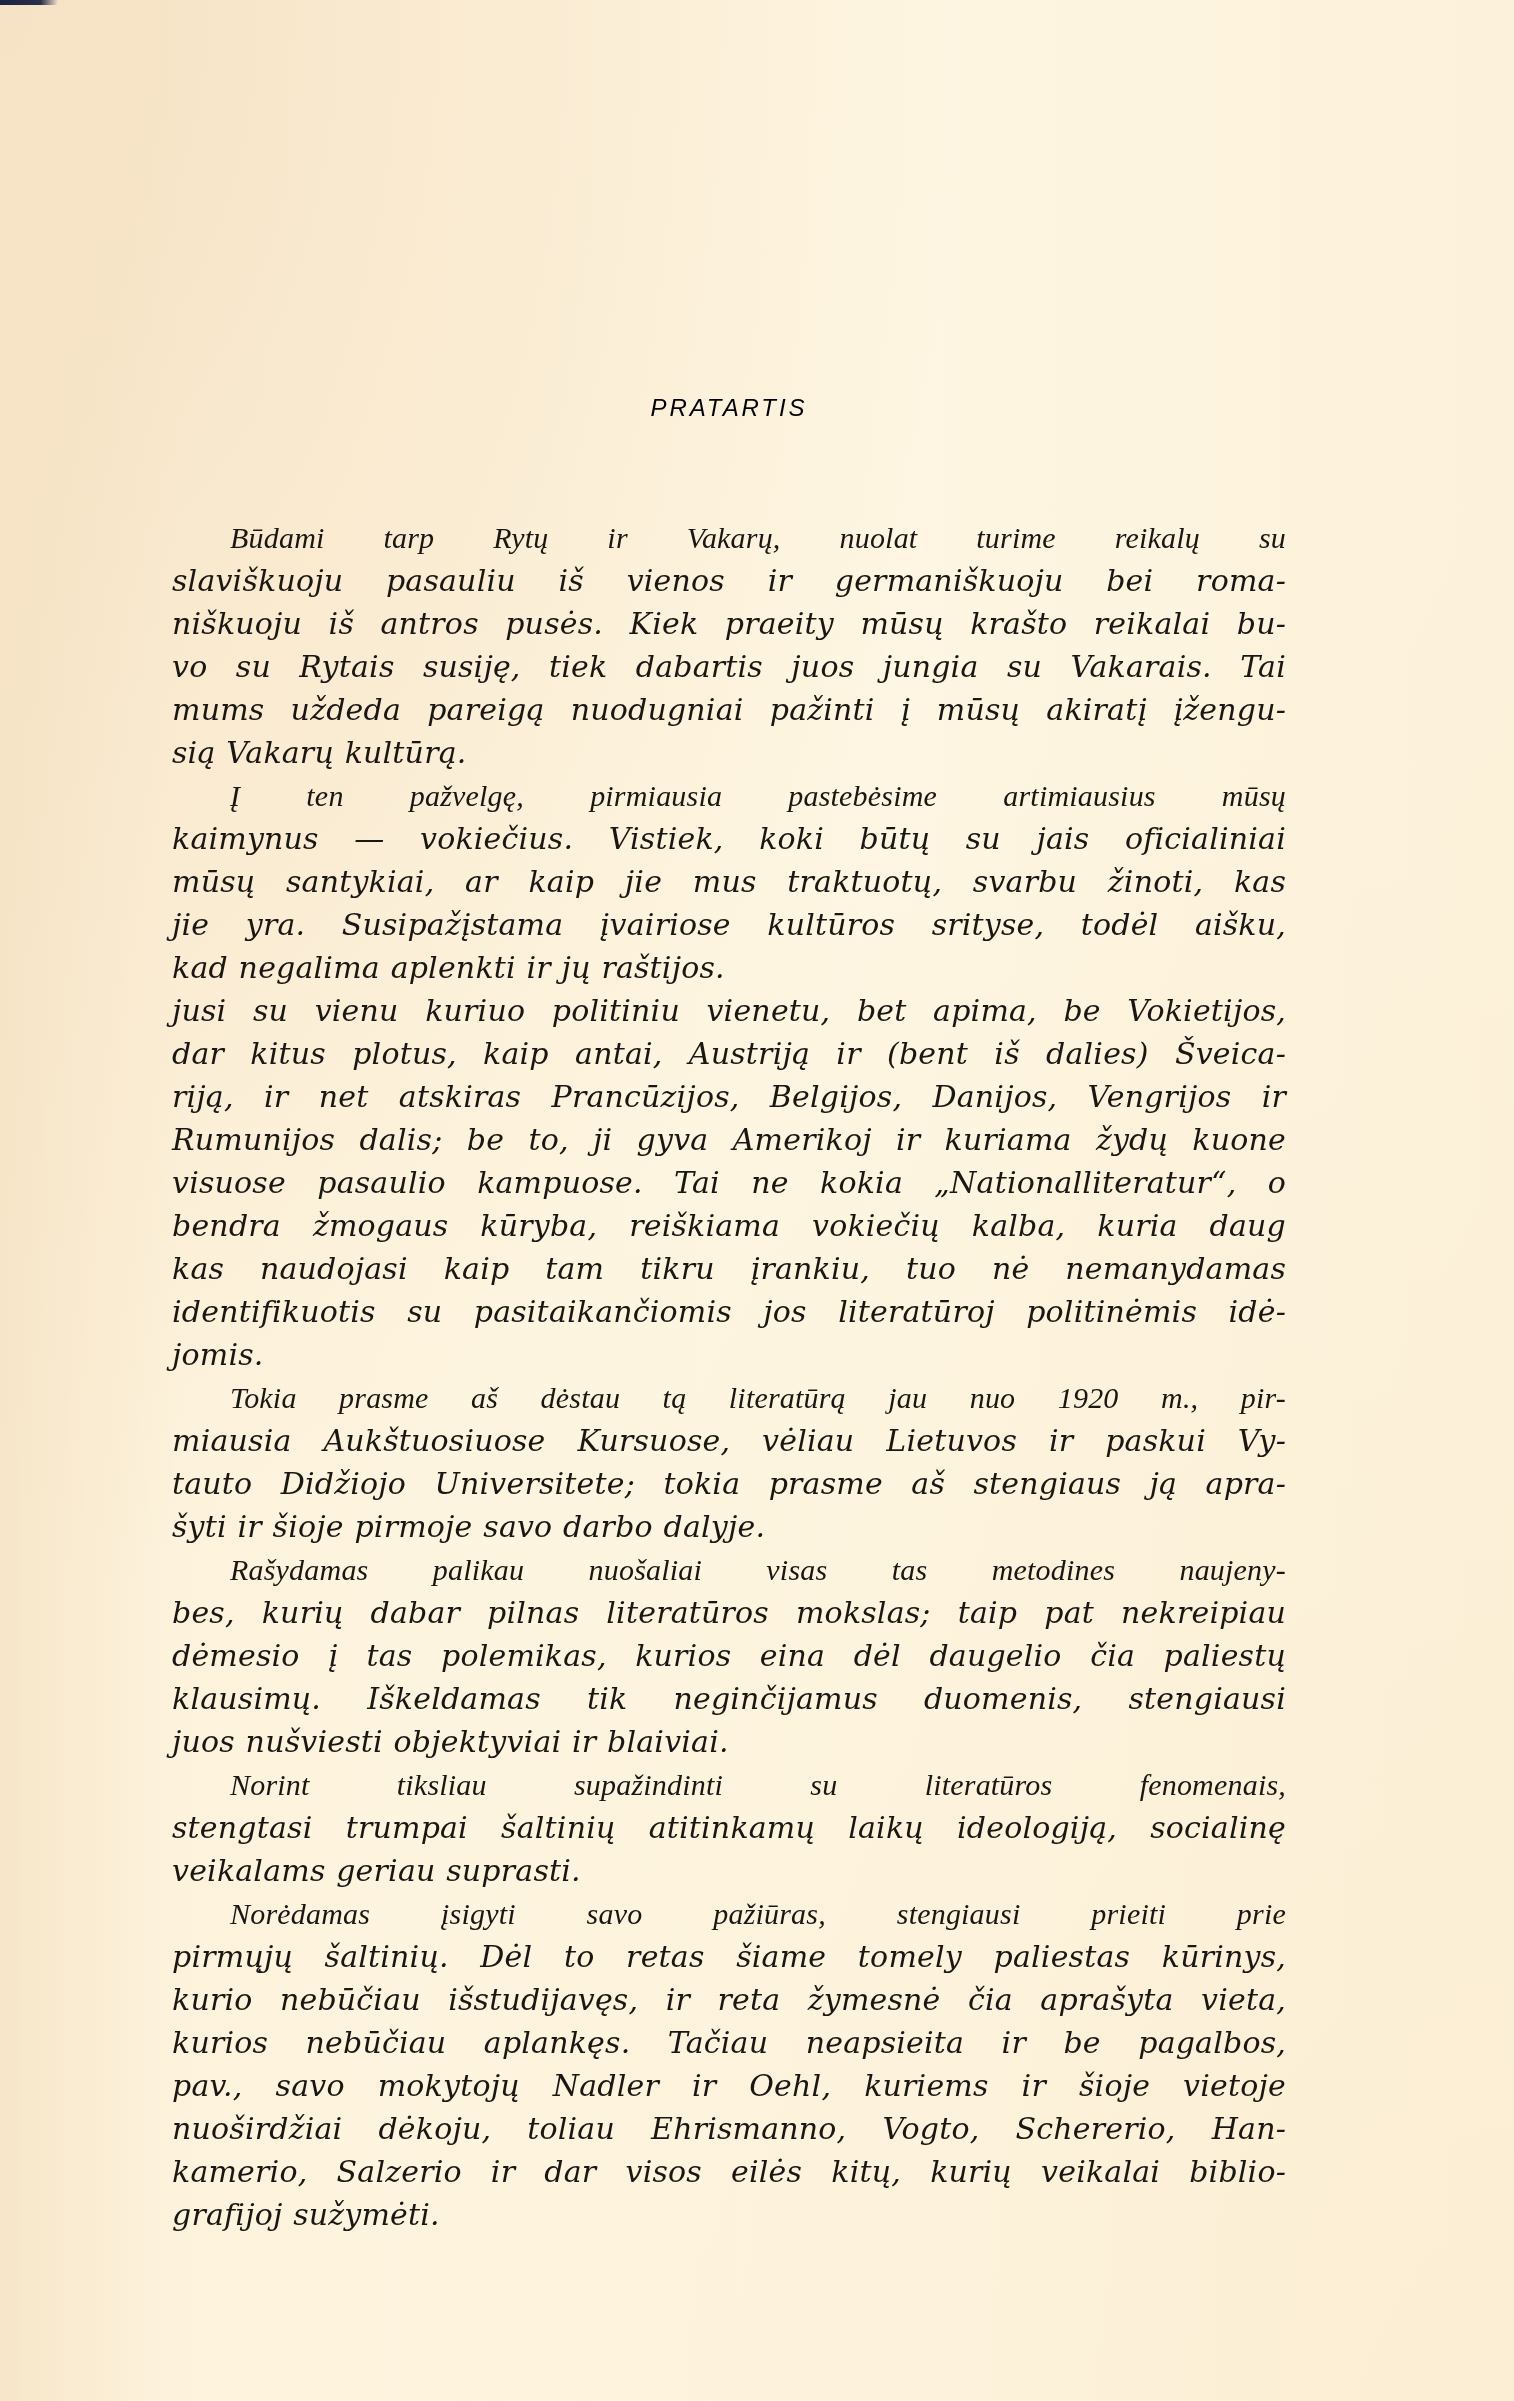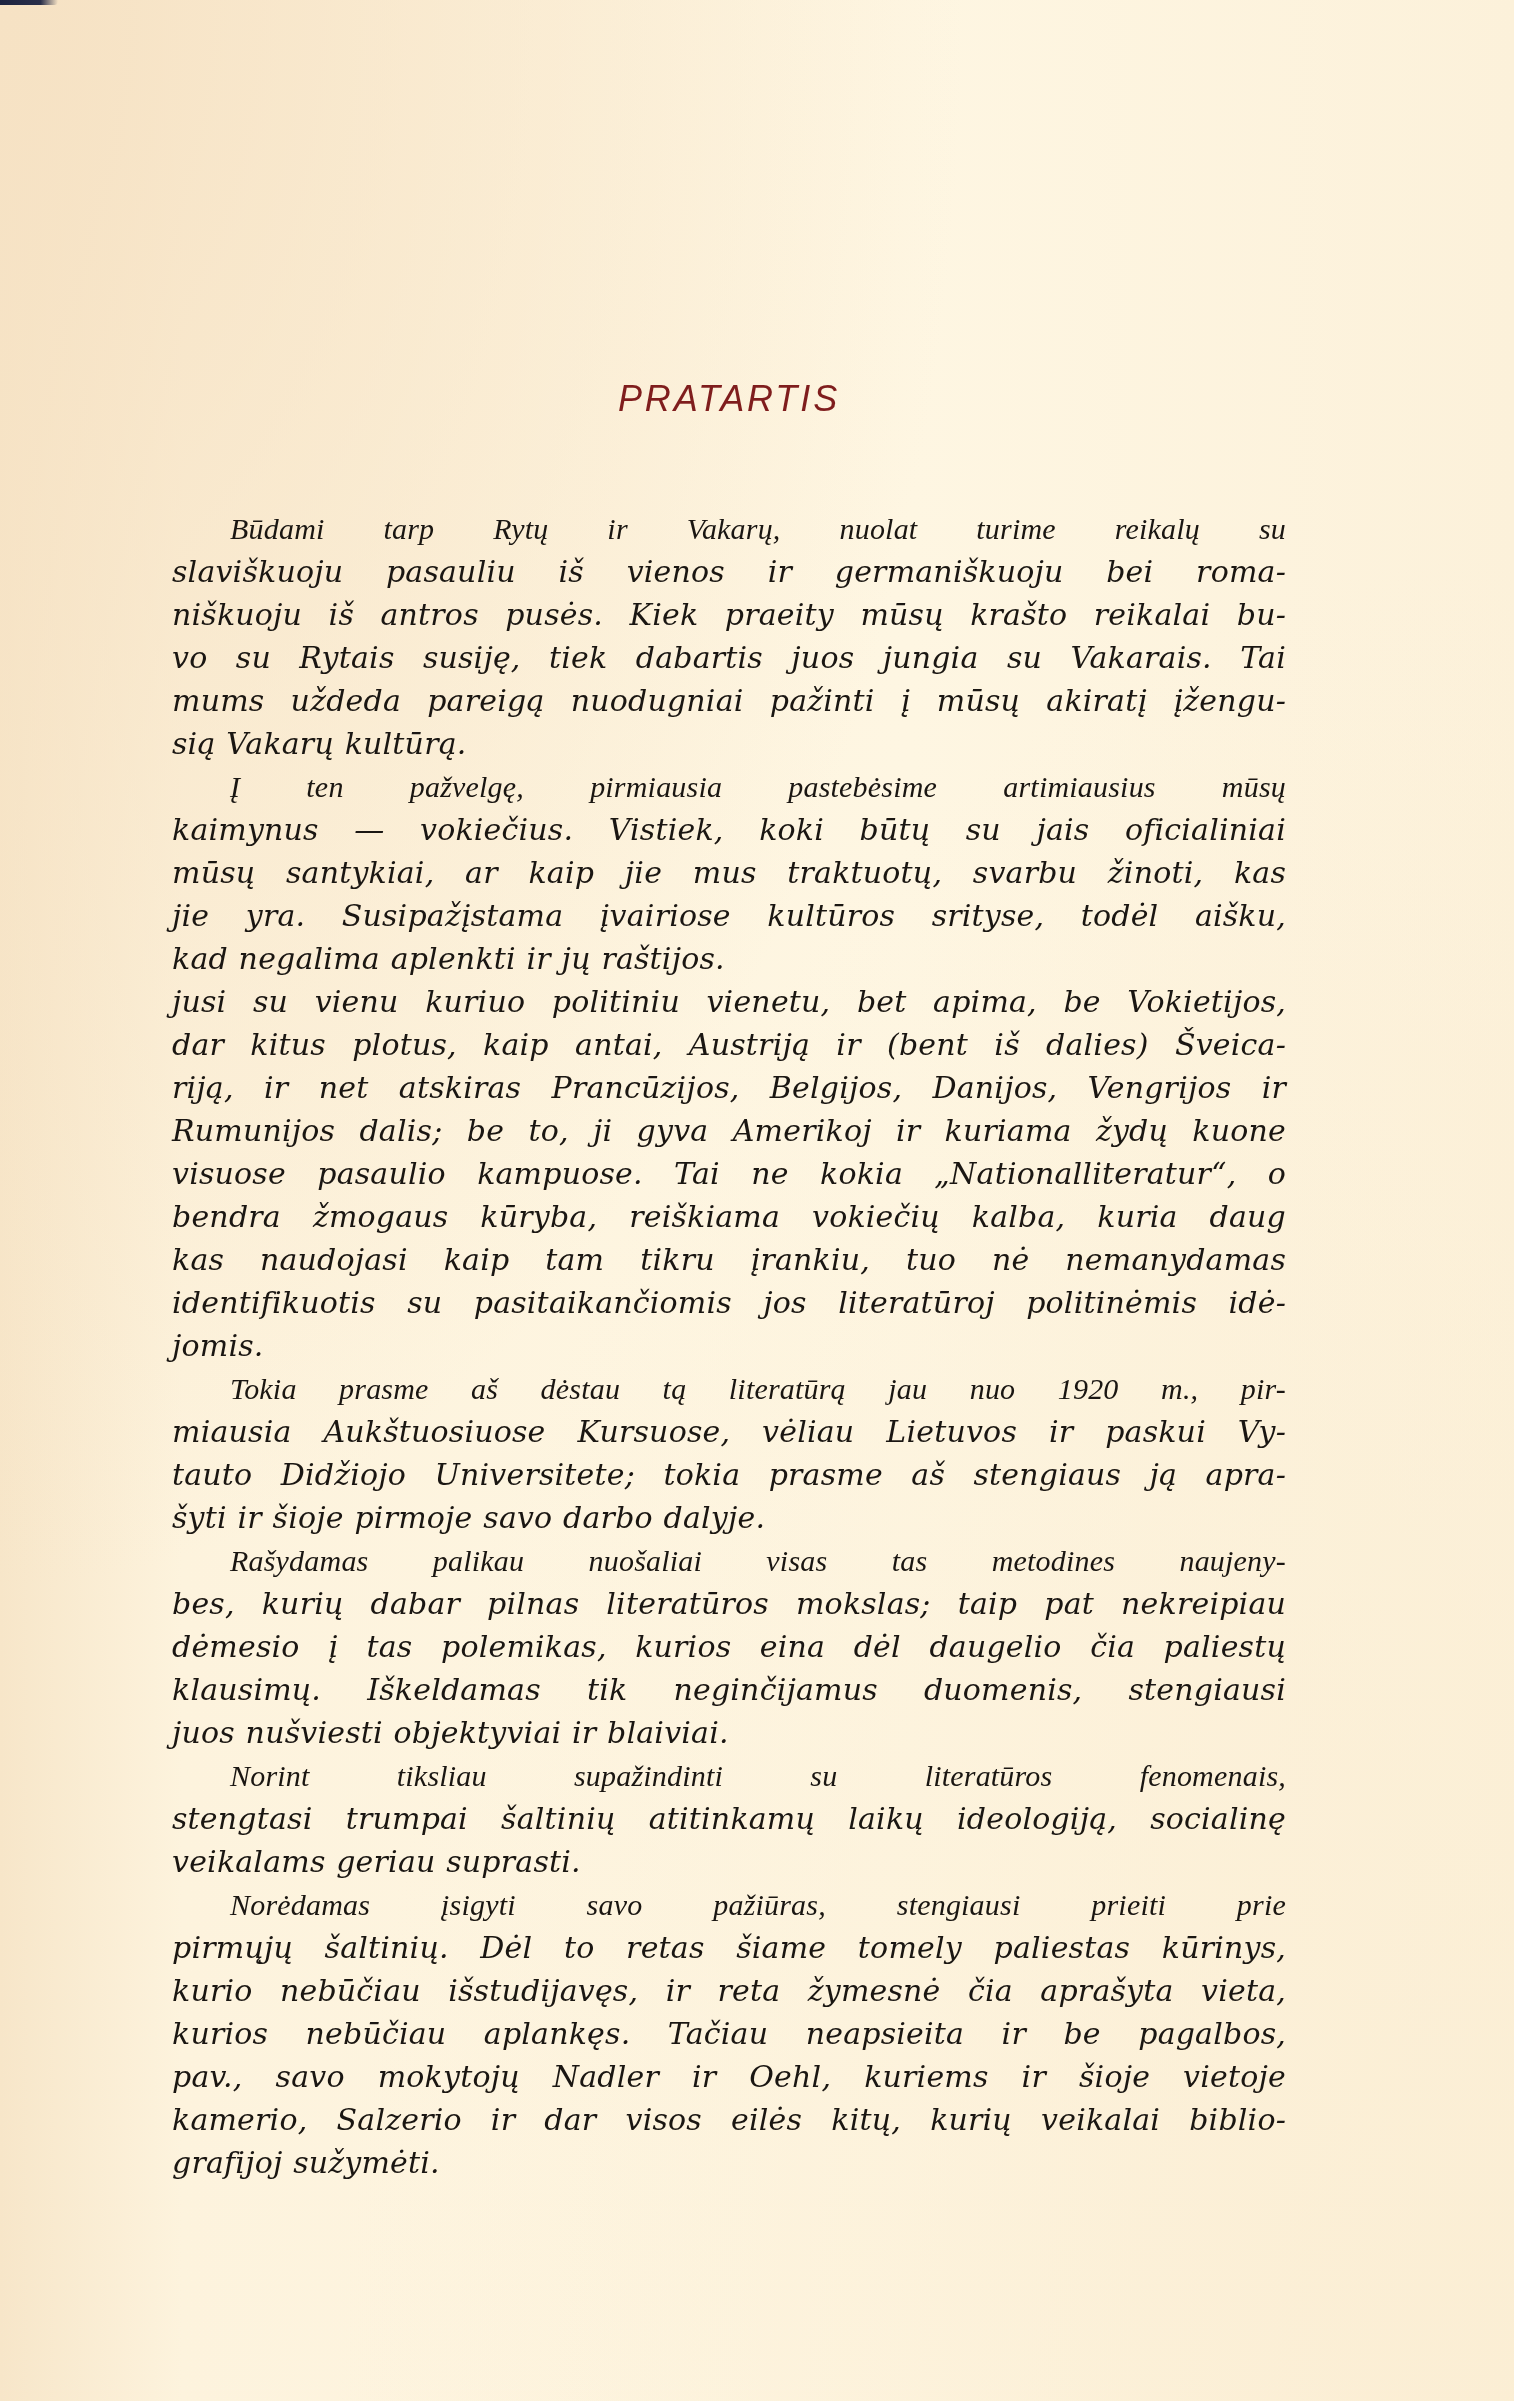--- a/index.html
+++ b/index.html
@@ -32,26 +32,26 @@
     position: absolute;
     left: 172px;
     top: 375px;
     width: 1114px;
   }
   .title {
     text-align: center;
     font-family: "Liberation Sans", "DejaVu Sans", sans-serif;
     font-style: italic;
     font-weight: normal;
-    font-size: 36px;
+    font-size: 24px;
     letter-spacing: 2.9px;
-    margin: 0 0 0 0;
+    margin: 9px 0 0 0;
     height: 48px;
     line-height: 48px;
-    color: #7f1d1d;
+    color: #000000;
   }
   .body {
     margin-top: 84px;
   }
   .line {
     display: block;
     font-style: italic;
     font-size: 30px;
     line-height: 43px;
     height: 43px;
@@ -128,19 +128,20 @@
       <span class="line">stengtasi trumpai šaltinių atitinkamų laikų ideologiją, socialinę</span>
       <span class="line last">veikalams geriau suprasti.</span>
     </div>
 
     <div class="paragraph">
       <span class="line indent">Norėdamas įsigyti savo pažiūras, stengiausi prieiti prie</span>
       <span class="line">pirmųjų šaltinių. Dėl to retas šiame tomely paliestas kūrinys,</span>
       <span class="line">kurio nebūčiau išstudijavęs, ir reta žymesnė čia aprašyta vieta,</span>
       <span class="line">kurios nebūčiau aplankęs. Tačiau neapsieita ir be pagalbos,</span>
       <span class="line">pav., savo mokytojų Nadler ir Oehl, kuriems ir šioje vietoje</span>
+      <span class="line">nuoširdžiai dėkoju, toliau Ehrismanno, Vogto, Schererio, Han-</span>
       <span class="line">kamerio, Salzerio ir dar visos eilės kitų, kurių veikalai biblio-</span>
       <span class="line last">grafijoj sužymėti.</span>
     </div>
 
   </section>
 </main>
 
 
 </body></html>

